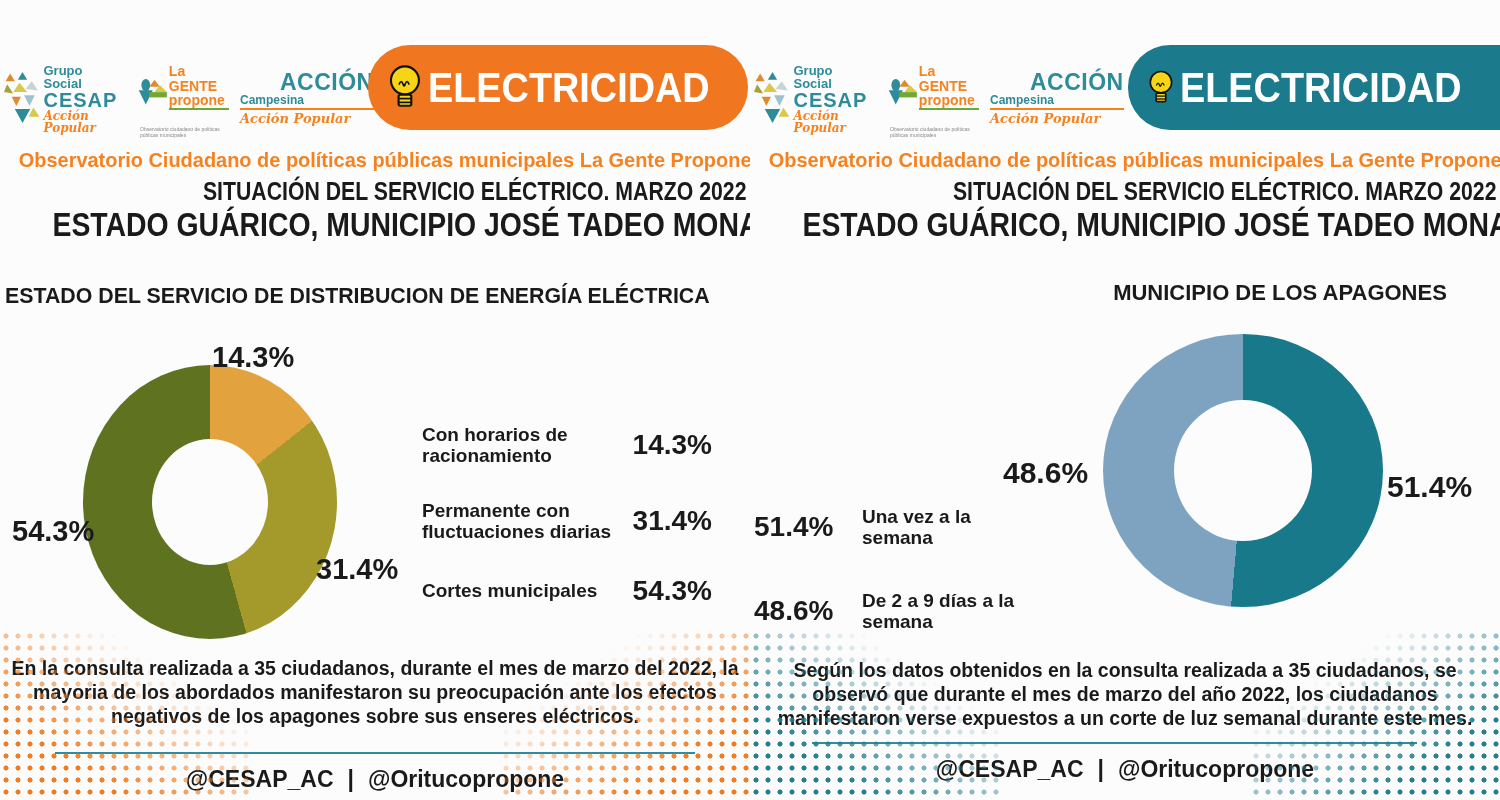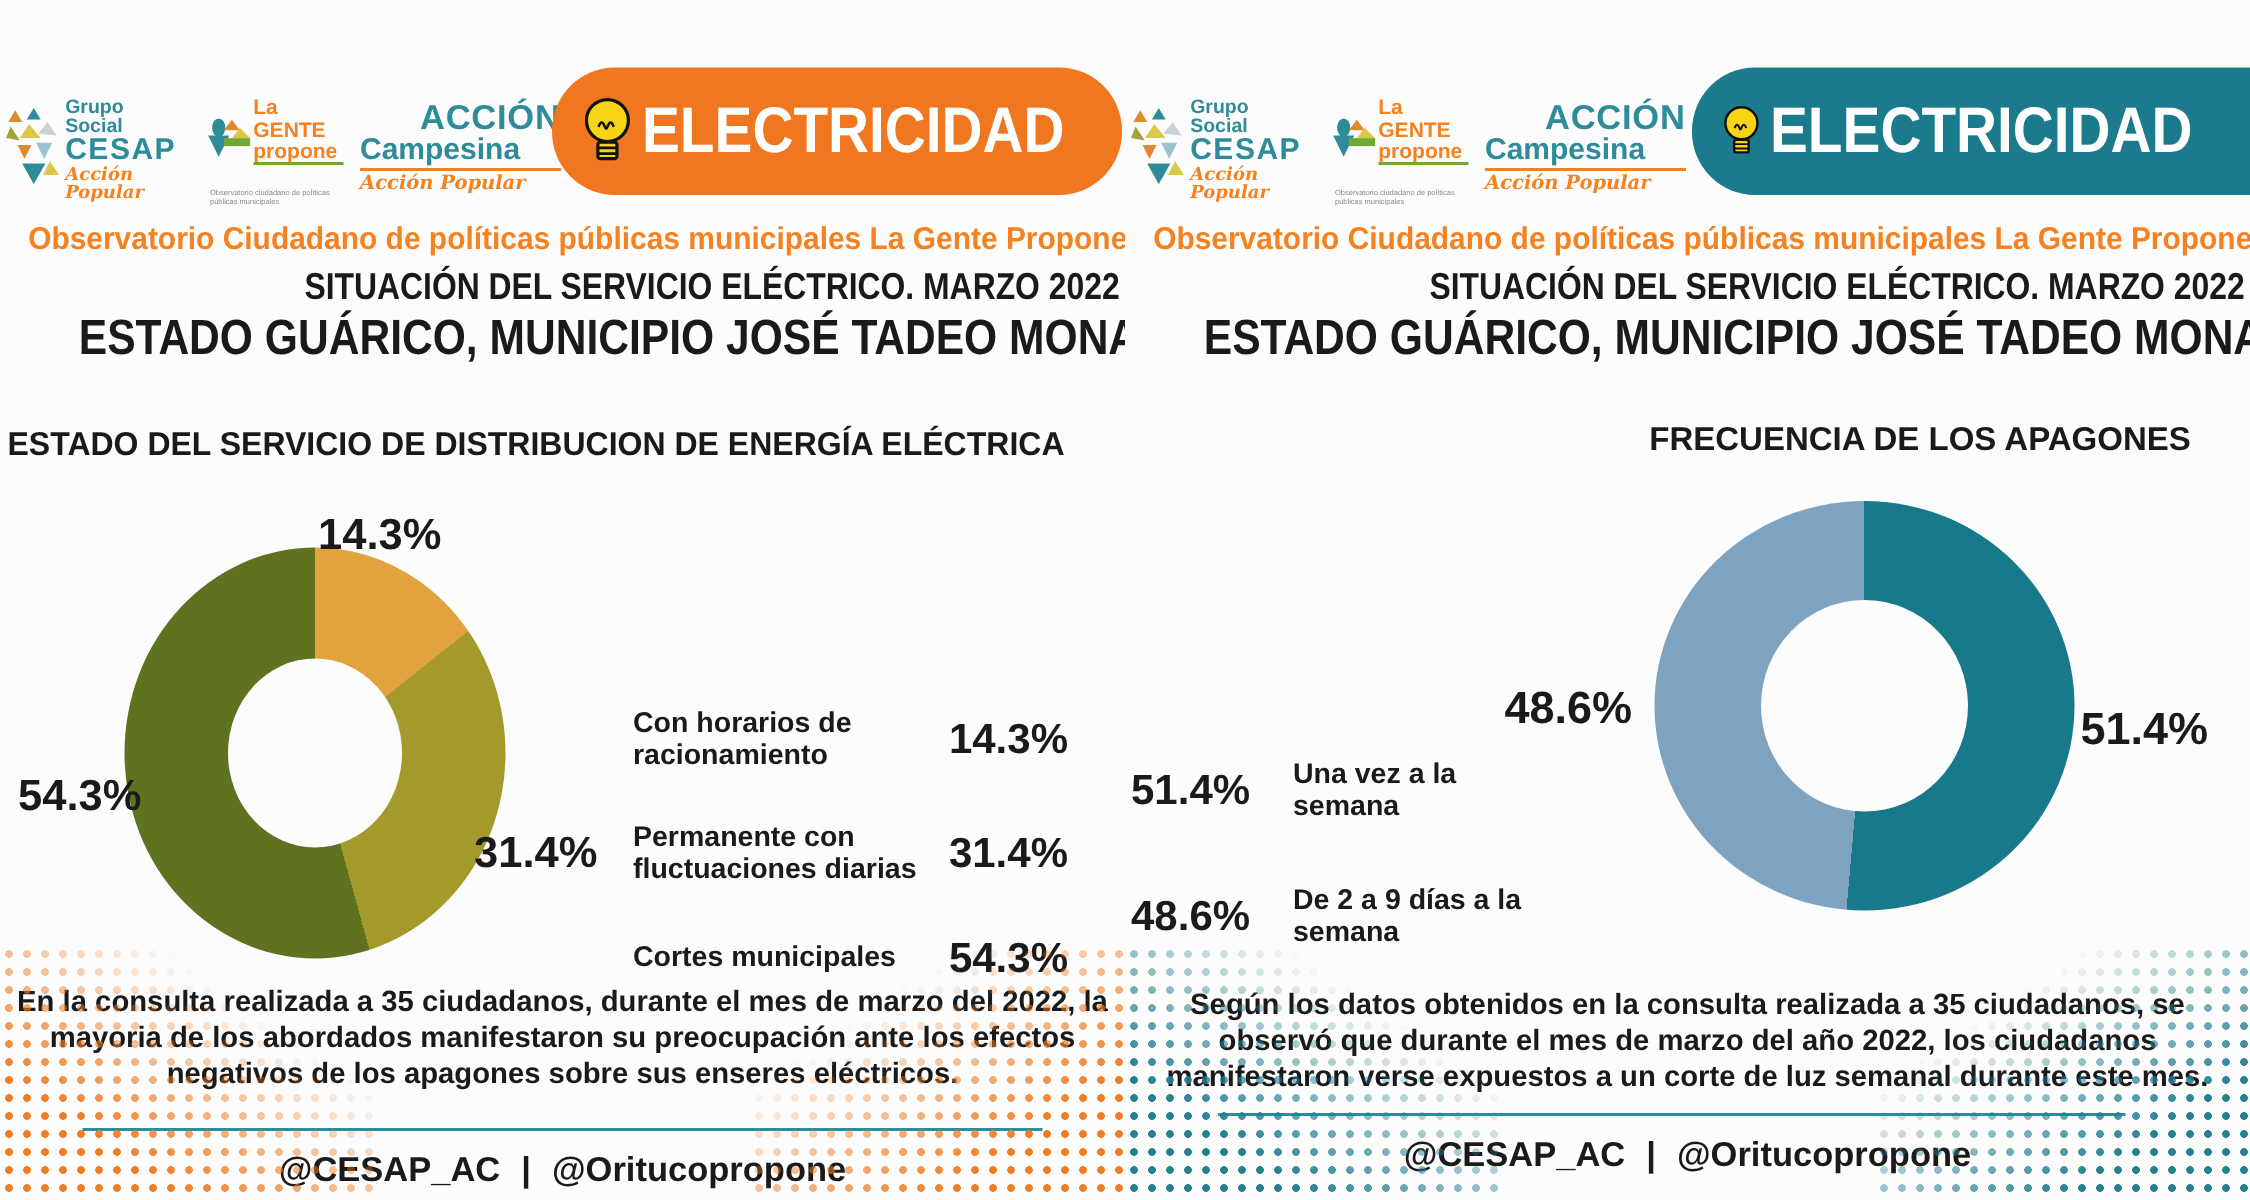--- a/index.html
+++ b/index.html
@@ -21,21 +21,21 @@
   .teal-t{color:#2E8B9A;}
   .orange-t{color:#F5821F;}
   .cesap-l1{font-size:13px;font-weight:bold;}
   .cesap-l2{font-size:20px;font-weight:bold;letter-spacing:1px;}
   .cesap-l3{font-size:12px;font-weight:bold;font-style:italic;font-family:"DejaVu Serif",serif;}
   .gente-l1,.gente-l2{font-size:14px;font-weight:bold;line-height:1.05;}
   .gente-l2{border-bottom:2px solid #6FA832;}
   .gente-cap{font-size:5px;color:#888;margin-top:2px;}
   .gente-top{display:flex;align-items:flex-end;gap:2px;}
   .accion-l1{font-size:23px;font-weight:bold;letter-spacing:.5px;margin-left:40px;}
-  .accion-l2{font-size:20px;font-weight:bold;}
+  .accion-l2{font-size:12px;font-weight:bold;}
   .accion-rule{height:2px;background:#F5821F;margin:2px 0;}
   .accion-l3{font-size:13px;font-weight:bold;font-style:italic;font-family:"DejaVu Serif",serif;}
 
   
   .banner{
     position:absolute;top:45px;height:85px;display:flex;align-items:center;
     gap:6px;padding-left:20px;box-sizing:border-box;
   }
   #panel-left .banner{left:368px;width:380px;border-radius:42px;background:#F0761F;}
   #panel-right .banner{left:378px;width:372px;border-radius:42px 0 0 42px;background:#1B7A8C;}
@@ -74,21 +74,21 @@
 
   .callout{position:absolute;font-weight:bold;font-size:29px;white-space:nowrap;}
   .co-l-14{left:212px;top:341px;}
   .co-l-54{left:12px;top:515px;}
   .co-l-31{left:316px;top:553px;}
   .co-r-48{left:253px;top:456px;font-size:30px;}
   .co-r-51{left:637px;top:470px;font-size:30px;}
 
   
   .legend{position:absolute;display:flex;flex-direction:column;}
-  #panel-left .legend{left:422px;top:424px;width:290px;margin-top:48px;}
+  #panel-left .legend{left:422px;top:424px;width:290px;}
   #panel-left .lrow{display:flex;align-items:center;justify-content:space-between;margin-bottom:33px;}
   #panel-left .llabel{width:196px;}
   #panel-right .legend{left:4px;top:506px;width:286px;}
   #panel-right .lrow{display:flex;align-items:center;gap:26px;margin-bottom:41px;}
   #panel-right .lvalue{min-width:82px;}
   .llabel{font-weight:bold;font-size:19px;line-height:1.12;white-space:pre-line;}
   .lvalue{font-weight:bold;font-size:28px;white-space:nowrap;}
 
   
   .summary{
@@ -298,21 +298,21 @@
         <line x1="13" y1="40.5" x2="27" y2="40.5" stroke="#111" stroke-width="2"></line>
         <line x1="13" y1="45" x2="27" y2="45" stroke="#111" stroke-width="2"></line>
       </svg>
       <span class="banner-label">ELECTRICIDAD</span>
     </div>
 
     <div class="observatorio">Observatorio Ciudadano de políticas públicas municipales La Gente Propone</div>
     <div class="situacion">SITUACIÓN DEL SERVICIO ELÉCTRICO. MARZO 2022</div>
     <div class="estado">ESTADO GUÁRICO, MUNICIPIO JOSÉ TADEO MONAGAS</div>
 
-    <div class="chart-title">FRECUENCIA DE LOS APAGONES</div>
+    <div class="chart-title">MUNICIPIO DE LOS APAGONES</div>
 
     <div class="donut" style="background: conic-gradient(rgb(23, 121, 138) 0%, rgb(23, 121, 138) 51.4%, rgb(126, 163, 192) 51.4%, rgb(126, 163, 192) 100%);">
       <div class="hole"></div>
     </div>
     <div class="callout co-r-48">48.6%</div>
     <div class="callout co-r-51">51.4%</div>
 
     <div class="legend">
       <div class="lrow">
         <span class="lvalue">51.4%</span>

